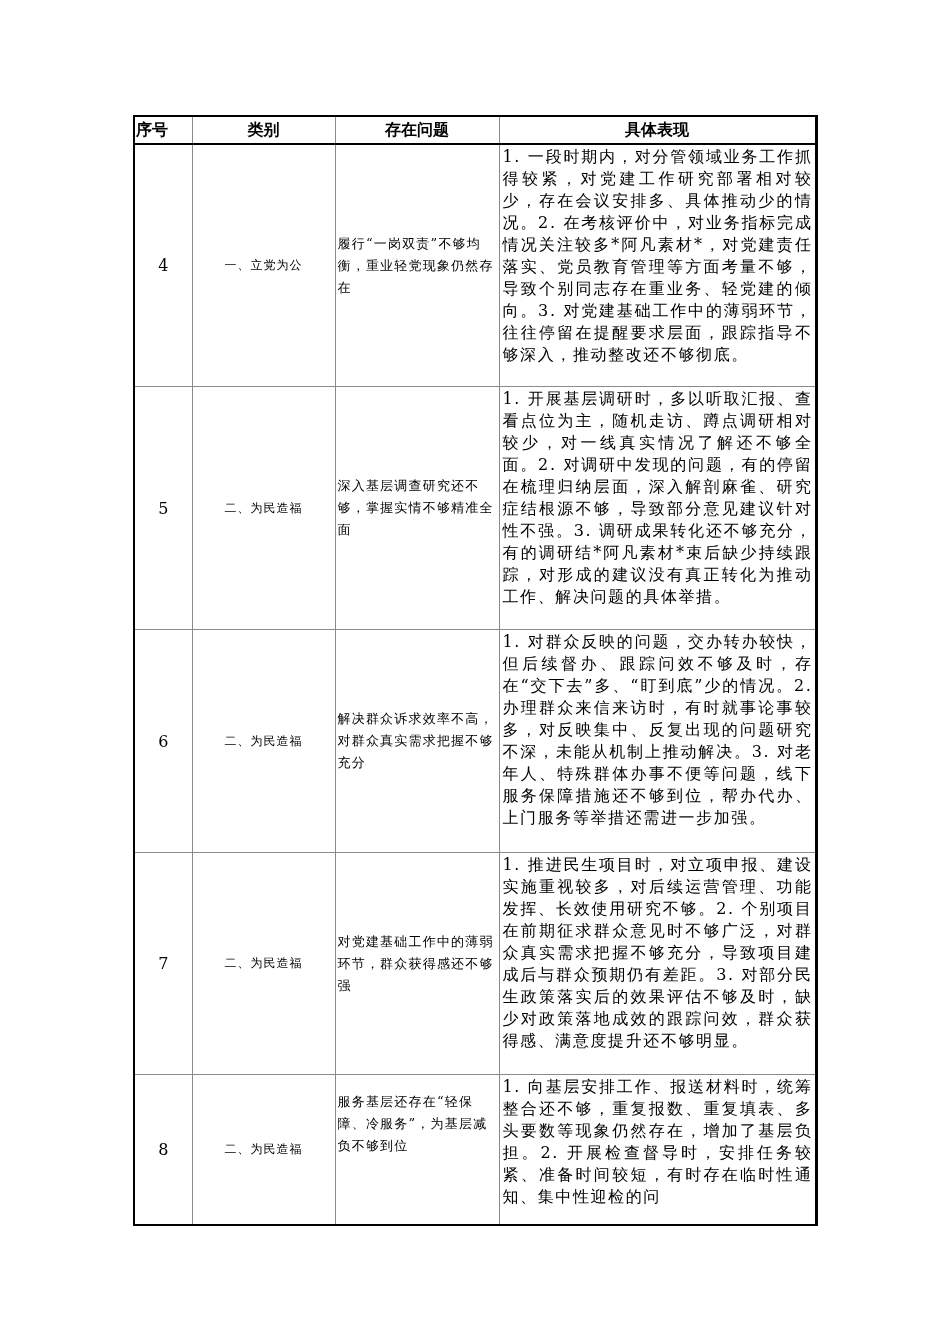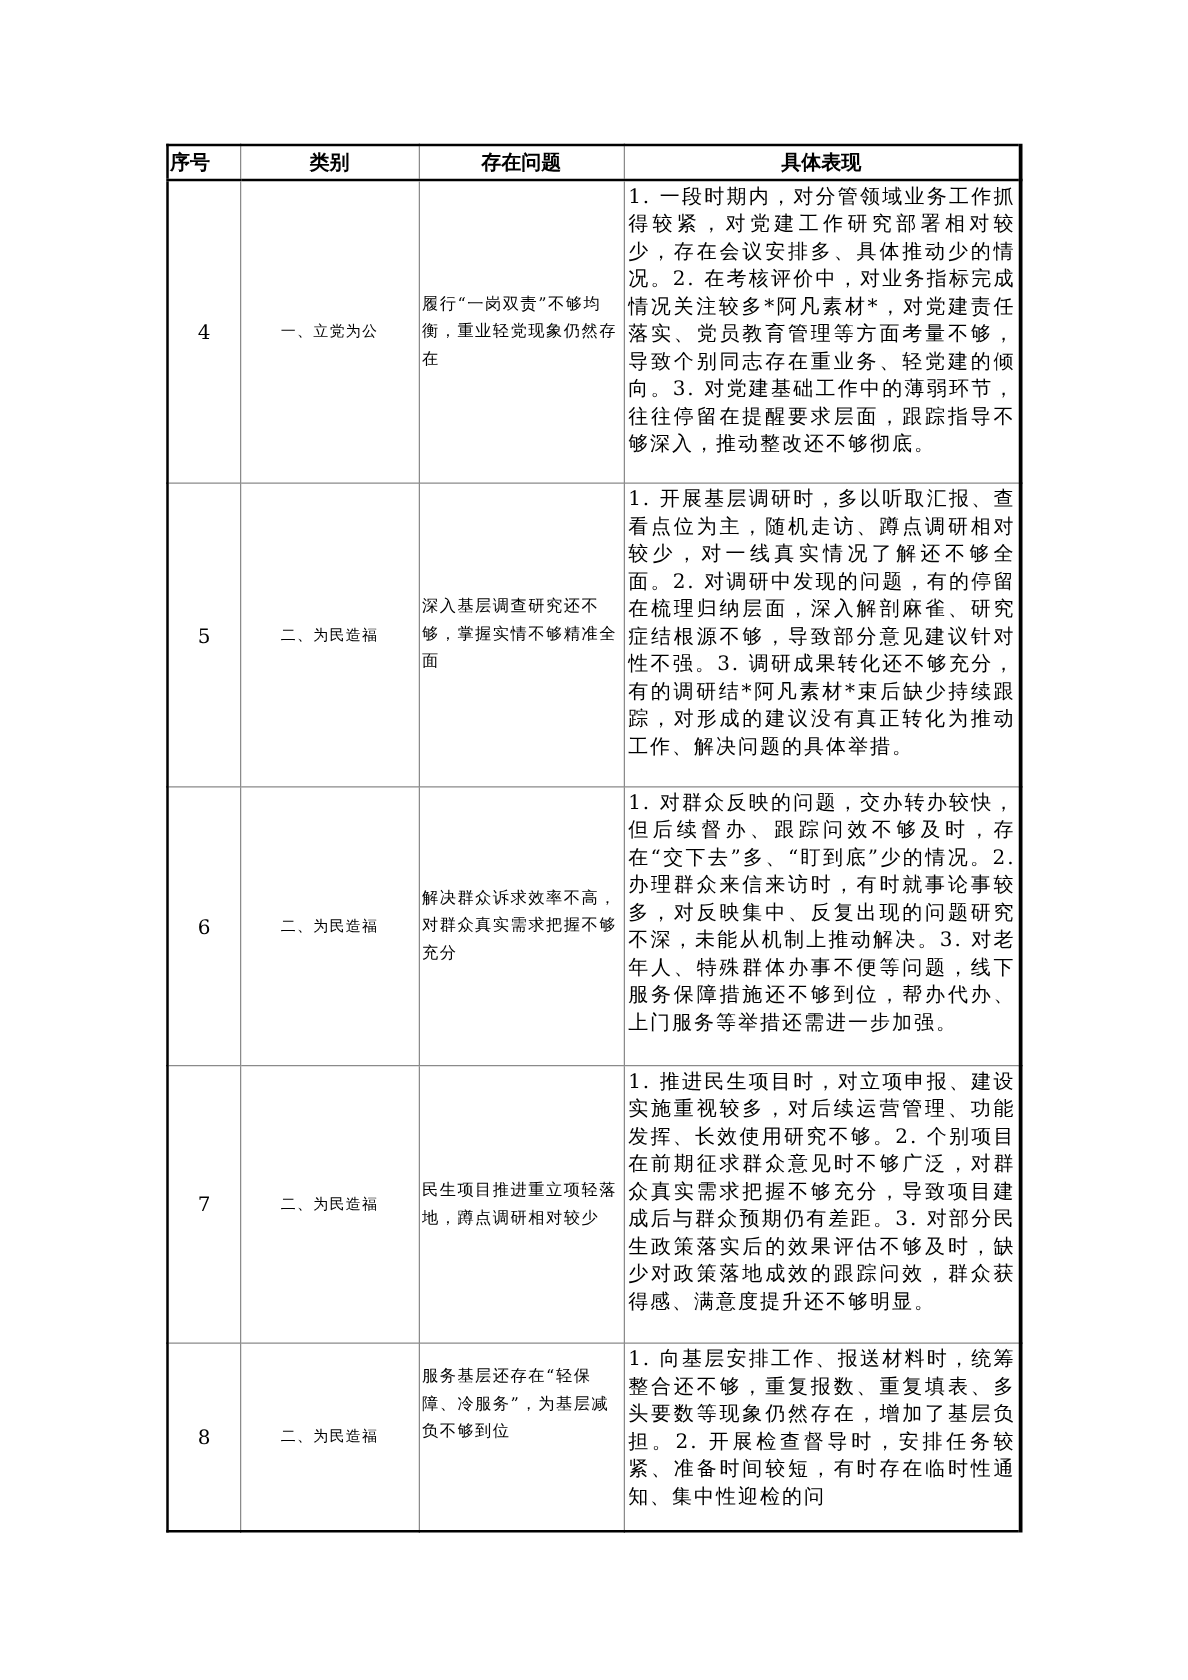--- a/index.html
+++ b/index.html
@@ -120,21 +120,21 @@
       </tr>
       <tr class="r6">
         <td class="no">6</td>
         <td class="cat">二、为民造福</td>
         <td class="prob">解决群众诉求效率不高，对群众真实需求把握不够充分</td>
         <td class="detail">1.  对群众反映的问题，交办转办较快，但后续督办、跟踪问效不够及时，存在“交下去”多、“盯到底”少的情况。2.  办理群众来信来访时，有时就事论事较多，对反映集中、反复出现的问题研究不深，未能从机制上推动解决。3.  对老年人、特殊群体办事不便等问题，线下服务保障措施还不够到位，帮办代办、上门服务等举措还需进一步加强。</td>
       </tr>
       <tr class="r7">
         <td class="no">7</td>
         <td class="cat">二、为民造福</td>
-        <td class="prob">民生项目推进重立项轻落地，蹲点调研相对较少</td>
+        <td class="prob">对党建基础工作中的薄弱环节，群众获得感还不够强</td>
         <td class="detail">1.  推进民生项目时，对立项申报、建设实施重视较多，对后续运营管理、功能发挥、长效使用研究不够。2.  个别项目在前期征求群众意见时不够广泛，对群众真实需求把握不够充分，导致项目建成后与群众预期仍有差距。3.  对部分民生政策落实后的效果评估不够及时，缺少对政策落地成效的跟踪问效，群众获得感、满意度提升还不够明显。</td>
       </tr>
       <tr class="r8">
         <td class="no">8</td>
         <td class="cat">二、为民造福</td>
         <td class="prob top">服务基层还存在“轻保障、冷服务”，为基层减负不够到位</td>
         <td class="detail">1.  向基层安排工作、报送材料时，统筹整合还不够，重复报数、重复填表、多头要数等现象仍然存在，增加了基层负担。2.  开展检查督导时，安排任务较紧、准备时间较短，有时存在临时性通知、集中性迎检的问</td>
       </tr>
     </tbody>
   </table>

